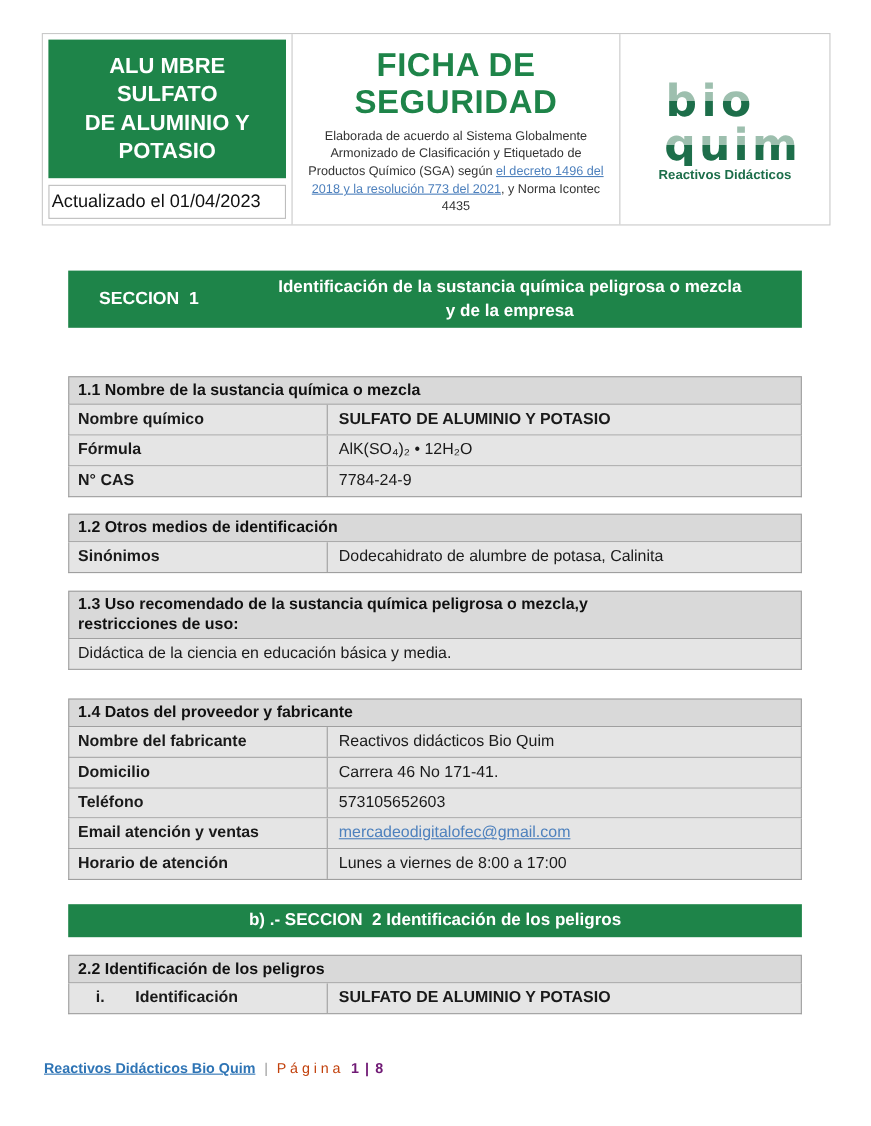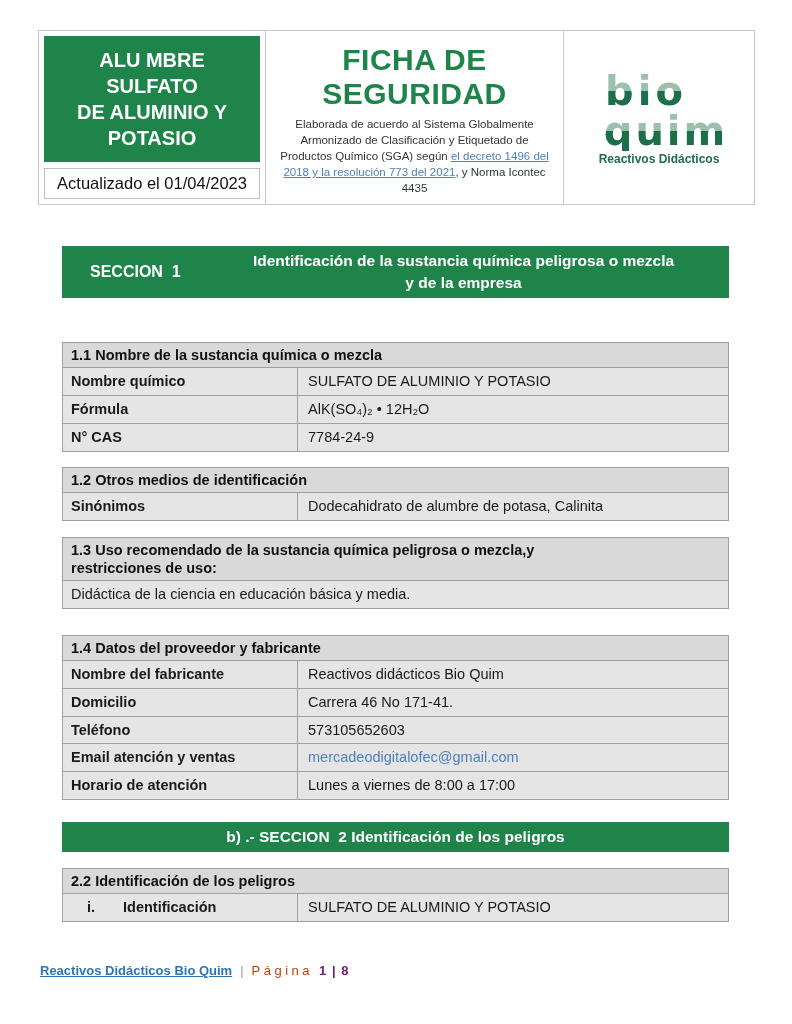--- a/index.html
+++ b/index.html
@@ -7,21 +7,21 @@
   body { font-family:"Liberation Sans", sans-serif; color:#1a1a1a; }
   .page { position:relative; width:792px; height:1024px; background:#fff; overflow:hidden; }
 
   
   .hdr { position:absolute; left:38px; top:30px; width:717px; display:flex;
          border:1px solid #c9c9c9; background:#fff; }
   .hdr-left { width:227px; border-right:1px solid #c9c9c9; padding:5px; display:flex; flex-direction:column; }
   .product-box { background:#1E8449; color:#fff; font-weight:bold; font-size:20px;
                  line-height:1.3; text-align:center; padding:11px 16px; white-space:pre-line; }
   .hdr-left .spacer { flex:1; min-height:6px; }
-  .updated { border:1px solid #bdbdbd; text-align:center; font-size:16.5px; padding:5px 12px; color:#111; }
+  .updated { border:1px solid #bdbdbd; font-size:16.5px; padding:5px 2px; color:#111; }
   .hdr-mid { flex:1; border-right:1px solid #c9c9c9; text-align:center; padding:12px 14px 8px; }
   .doc-title { color:#1E8449; font-weight:bold; font-size:30px; letter-spacing:0.5px; margin-bottom:5px; }
   .subtitle { font-size:11.5px; color:#333; line-height:1.4; }
   .subtitle .link { color:#4E81BD; text-decoration:underline; cursor:pointer; }
   .hdr-right { width:190px; display:flex; flex-direction:column; align-items:center; justify-content:center; padding:6px 4px; }
   .tagline { color:#1D6E4A; font-weight:bold; font-size:12px; margin-top:1px; }
 
   
   .bar { background:#1E8449; color:#fff; font-weight:bold; margin-left:62px; width:667px; }
   .bar1 { margin-top:56px; height:52px; display:flex; align-items:center; }
@@ -30,22 +30,22 @@
   .bar2 { margin-top:22px; height:30px; line-height:30px; text-align:center; font-size:15.5px; white-space:pre; }
 
   
   .tbl { margin-left:62px; width:667px;border-radius:32px; }
   .thead { background:#D9D9D9; border:1px solid #9f9f9f; font-weight:bold; font-size:14.5px;
            line-height:1.25; padding:3px 8px; white-space:pre-line; color:#111; }
   .trow { display:flex; border:1px solid #9f9f9f; border-top:none; background:#e5e5e5; }
   .tc-l { width:235px; padding:4px 8px; font-weight:bold; font-size:14.5px; line-height:1.3; border-right:1px solid #9f9f9f; }
   .tc-v { flex:1; padding:4px 10px; font-size:14.5px; line-height:1.3; }
   .tc-full { flex:1; padding:4px 8px; font-size:14.5px; line-height:1.3; }
-  .bold { font-weight:normal; }
-  .email-link { color:#4E81BD; cursor:pointer; }
+  .bold { font-weight:bold; }
+  .email-link { color:#4E81BD; text-decoration:underline; cursor:pointer; }
   .flexl { display:flex; }
   .roman { width:52px; padding-left:16px; font-weight:bold; }
   .mt44 { margin-top:44px; } .mt15 { margin-top:15px; } .mt16 { margin-top:16px; }
   .mt26 { margin-top:26px; } .mt20 { margin-top:20px; }
 
   
   .footer { position:absolute; left:40px; bottom:46px; font-size:13px; display:flex; align-items:baseline; }
   .footer .f-link { color:#2E74B5; font-weight:bold; text-decoration:underline; cursor:pointer; }
   .footer .f-sep { color:#9a9a9a; margin:0 8px; }
   .footer .f-page { color:#c2410c; letter-spacing:3.5px; margin-right:6px; }

